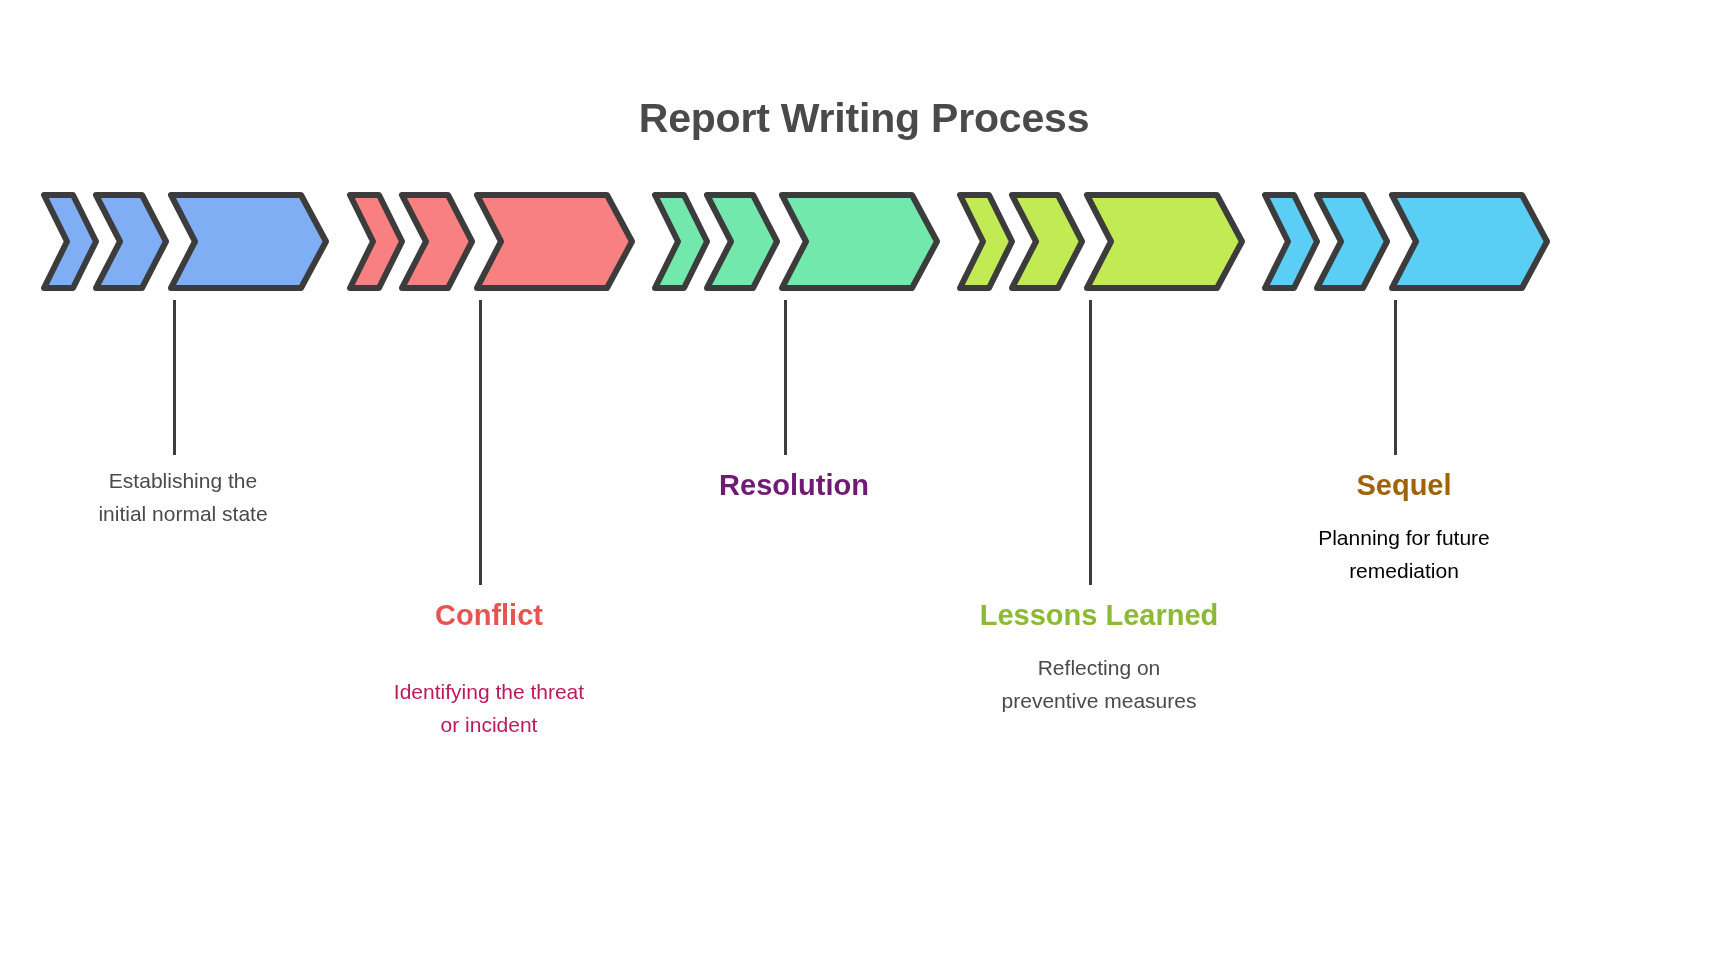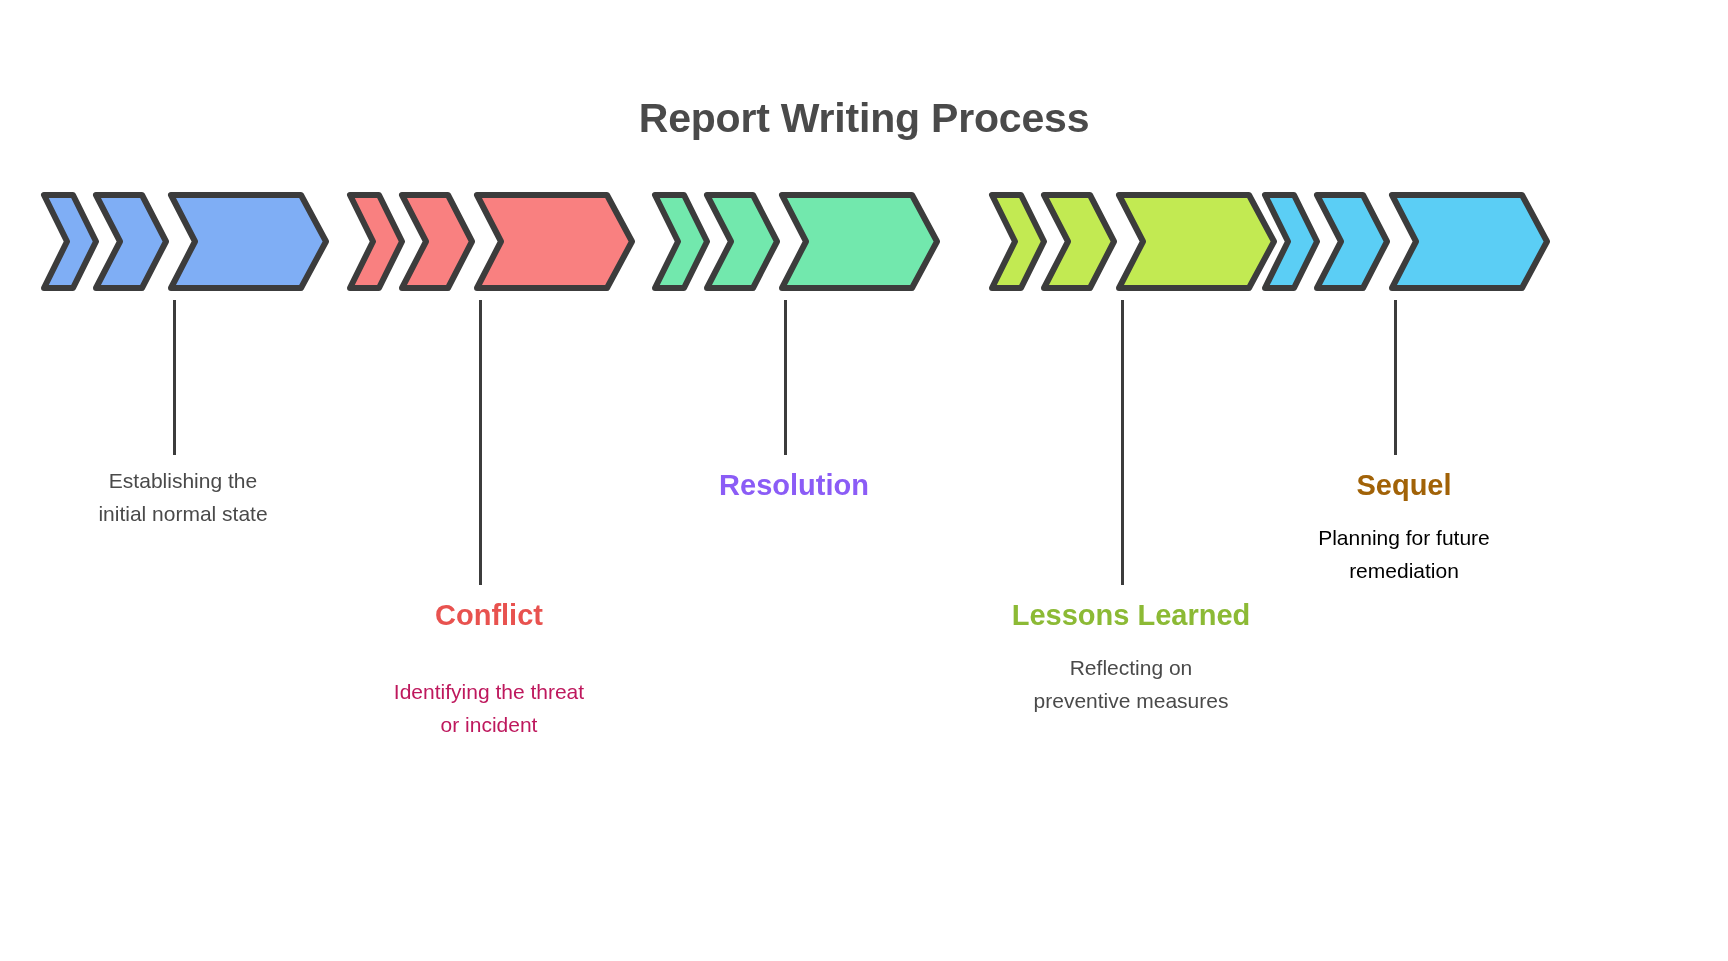--- a/index.html
+++ b/index.html
@@ -35,21 +35,21 @@
   
   .stage {
     position: absolute;
     top: 190px;
     width: 310px;
   }
 
   .stage-0 { left: 28px; }
   .stage-1 { left: 334px; }
   .stage-2 { left: 639px; }
-  .stage-3 { left: 976px; }
+  .stage-3 { left: 944px; }
   .stage-4 { left: 1249px; }
 
   
   .chevron-group {
     position: relative;
     height: 105px;
     width: 290px;
     margin-left: 12px;
   }
 
@@ -172,21 +172,21 @@
         </svg>
       </div>
       <div class="chev chev-big">
         <svg width="163" height="103" viewBox="0 0 163 103">
           <path d="M4 5 L134 5 L159 51.5 L134 98 L4 98 L28 51.5 Z" fill="#72E8AD" stroke="#3c3c3c" stroke-width="6" stroke-linejoin="round"></path>
         </svg>
       </div>
     </div>
     <div class="connector connector-short" style="background: rgb(60, 60, 60);"></div>
     <div class="text-block text-high">
-      <div class="stage-title" style="color: #8b5cf6;">Resolution</div>
+      <div class="stage-title" style="color: #701a75;">Resolution</div>
     </div>
   </div>
 
   <div class="stage stage-3">
     <div class="chevron-group">
       <div class="chev chev-small-1">
         <svg width="58" height="103" viewBox="0 0 58 103">
           <path d="M4 5 L33 5 L56 51.5 L33 98 L4 98 L27 51.5 Z" fill="#C2EA52" stroke="#3c3c3c" stroke-width="6" stroke-linejoin="round"></path>
         </svg>
       </div>

